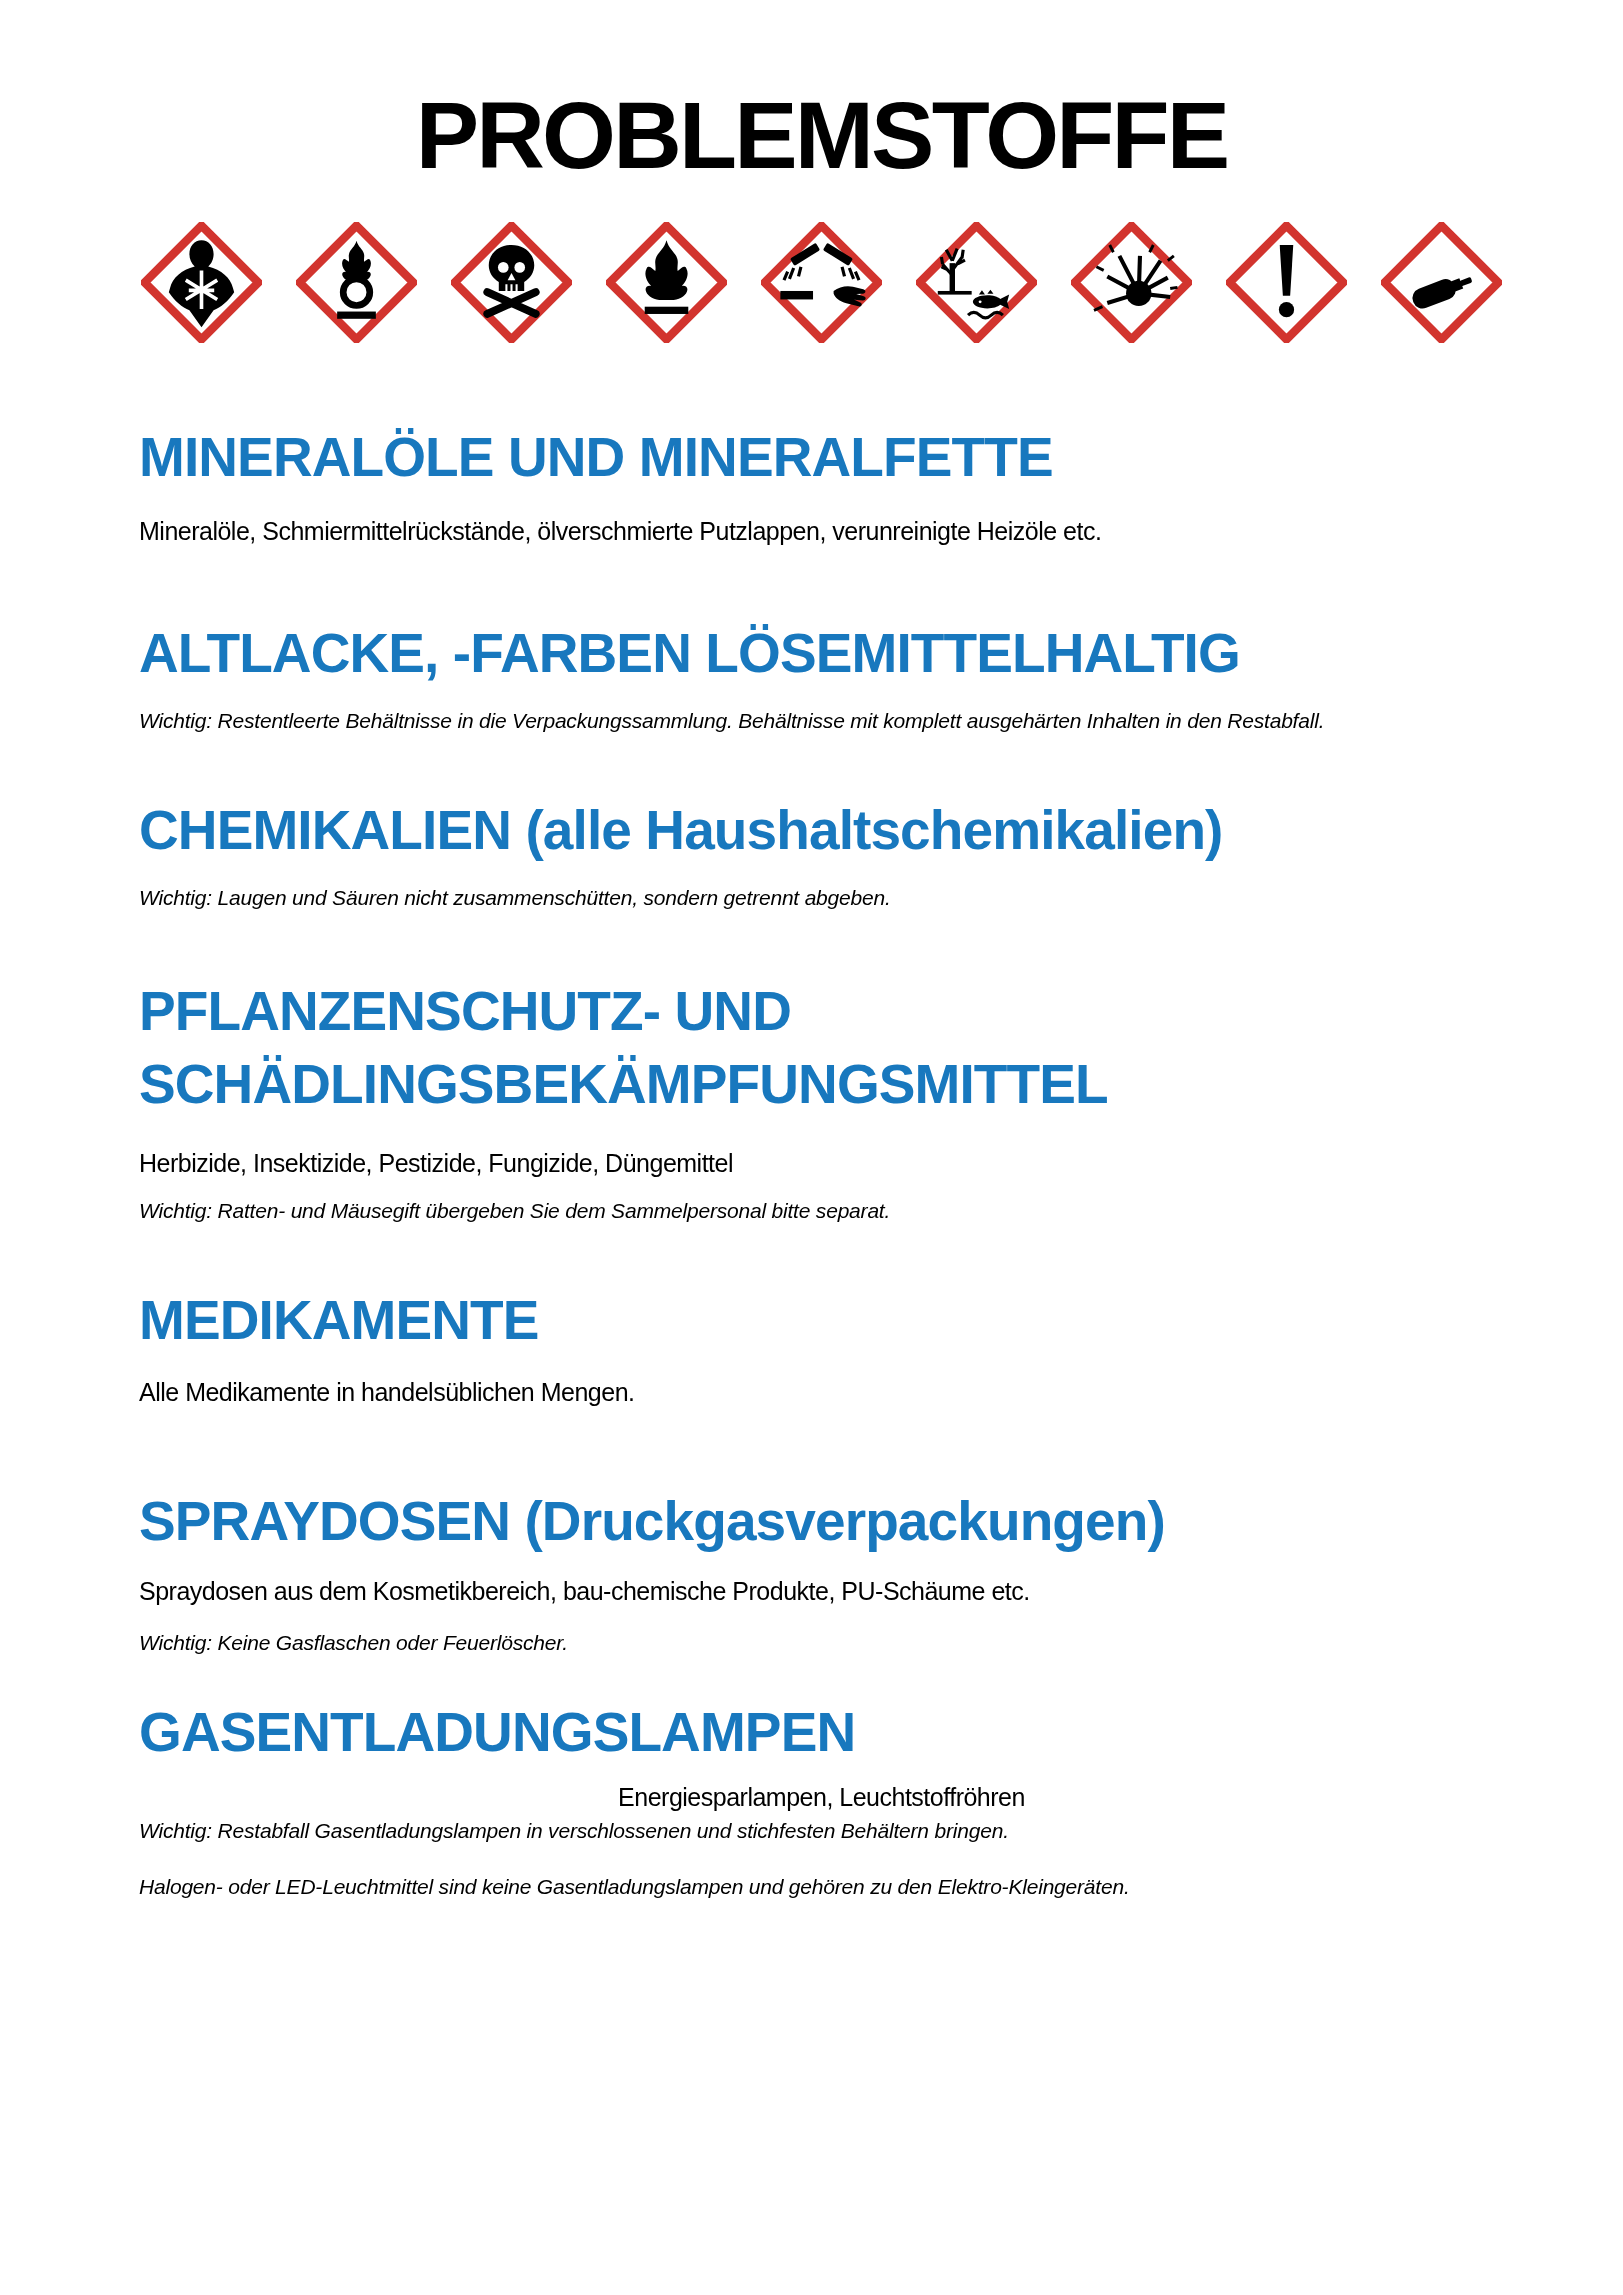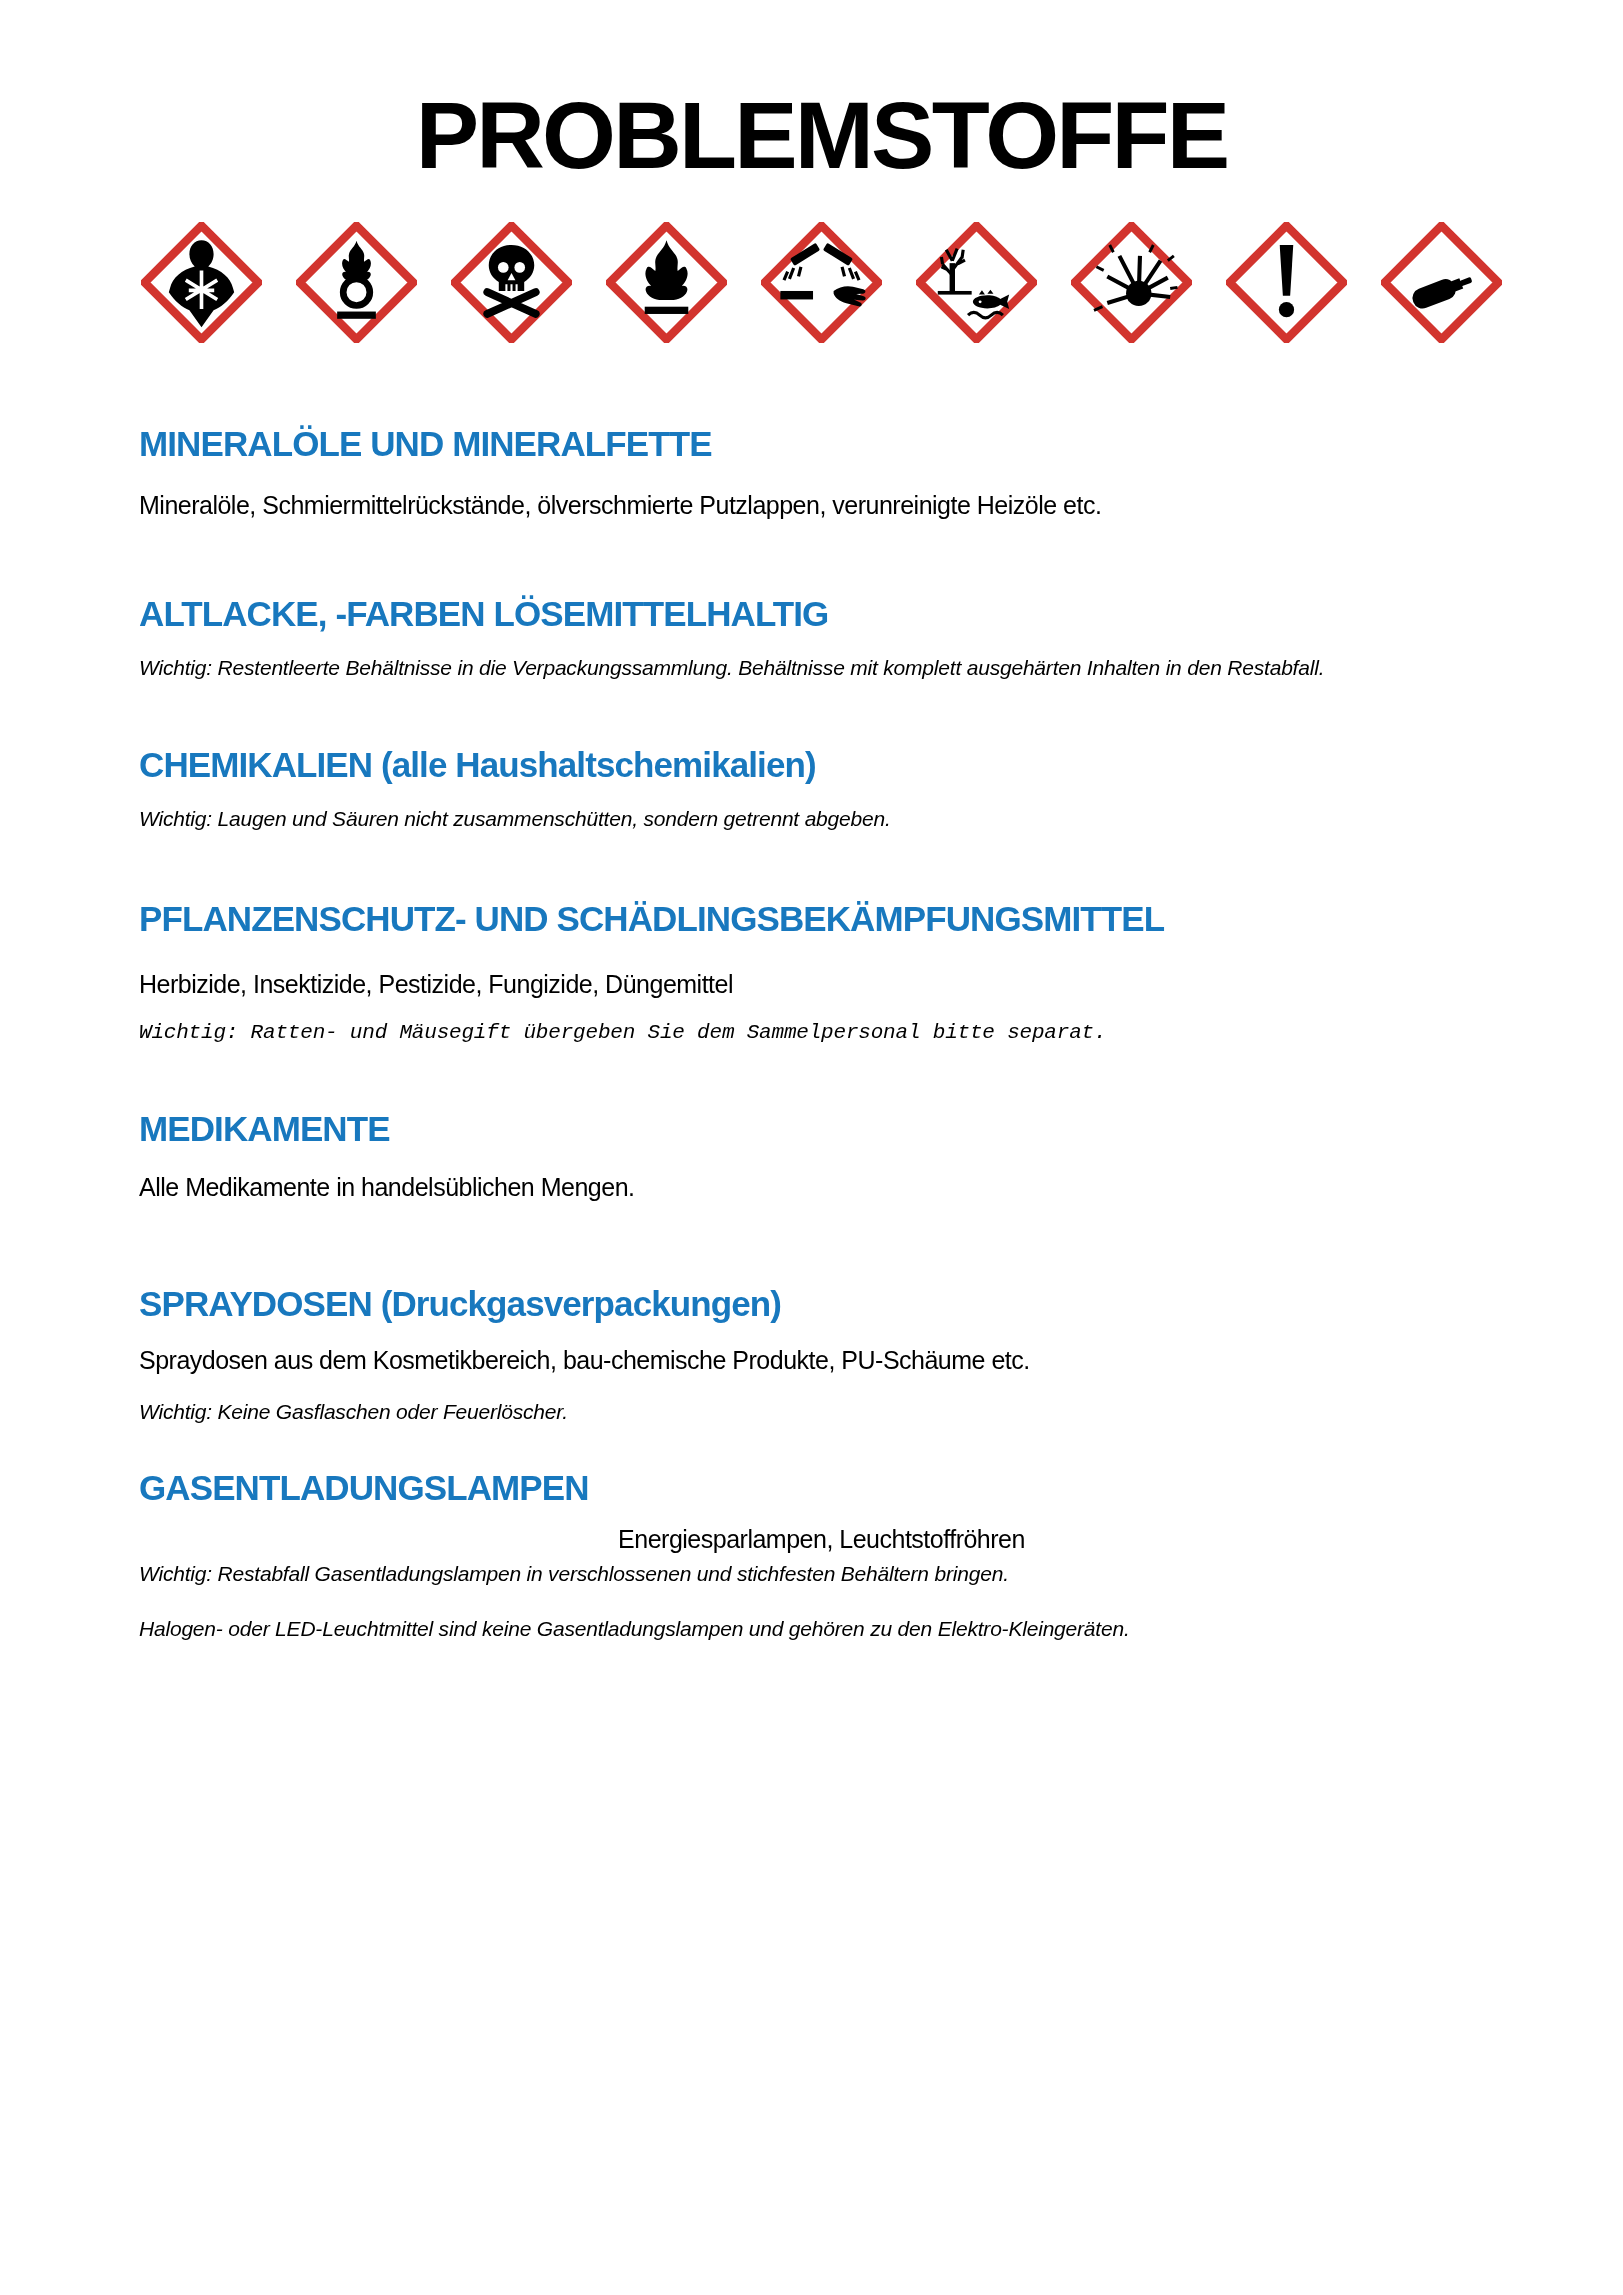--- a/index.html
+++ b/index.html
@@ -37,21 +37,21 @@
   .diamond{width:121px;height:121px;flex:0 0 auto;}
   .diamond svg{display:block;width:100%;height:100%;}
   .frame{fill:var(--paper);stroke:var(--red);stroke-width:7;stroke-linejoin:miter;}
   .k{fill:var(--ink);}
   .w{fill:var(--paper);}
   .ks{stroke:var(--ink);fill:none;}
   .ws{stroke:var(--paper);fill:none;}
 
   h2{
     margin:0;
-    font-size:35px;
+    font-size:55px;
     line-height:1.32;
     font-weight:700;
     letter-spacing:-0.9px;
     color:var(--blue);
   }
   p{margin:0;}
   .body{
     font-size:25px;
     line-height:1.53;
     letter-spacing:-0.5px;
@@ -64,21 +64,21 @@
     font-style:italic;
     margin-top:16px;
   }
 
   .sec-mineraloele{margin-top:78px;}
   .sec-altlacke{margin-top:67px;}
   .sec-altlacke .note{max-width:1272px;}
   .sec-chemikalien{margin-top:58px;}
   .sec-pflanzenschutz{margin-top:62px;}
   .sec-pflanzenschutz .body{margin-top:23px;}
-  .sec-pflanzenschutz .note{margin-top:14px;font-family:Liberation Mono, monospace;}
+  .sec-pflanzenschutz .note{margin-top:14px;}
   .sec-medikamente{margin-top:58px;}
   .sec-medikamente .body{margin-top:16px;}
   .sec-spraydosen{margin-top:74px;}
   .sec-spraydosen .body{margin-top:14px;max-width:1134px;}
   .sec-spraydosen .note{margin-top:18.5px;}
   .sec-gasentladungslampen{margin-top:37px;}
   .sec-gasentladungslampen .body{margin-top:9.3px;text-align:center;}
   .note-zerbrochene{margin-top:0;}
   .note-elektro{margin-top:25.4px;max-width:1305px;}
 </style>

